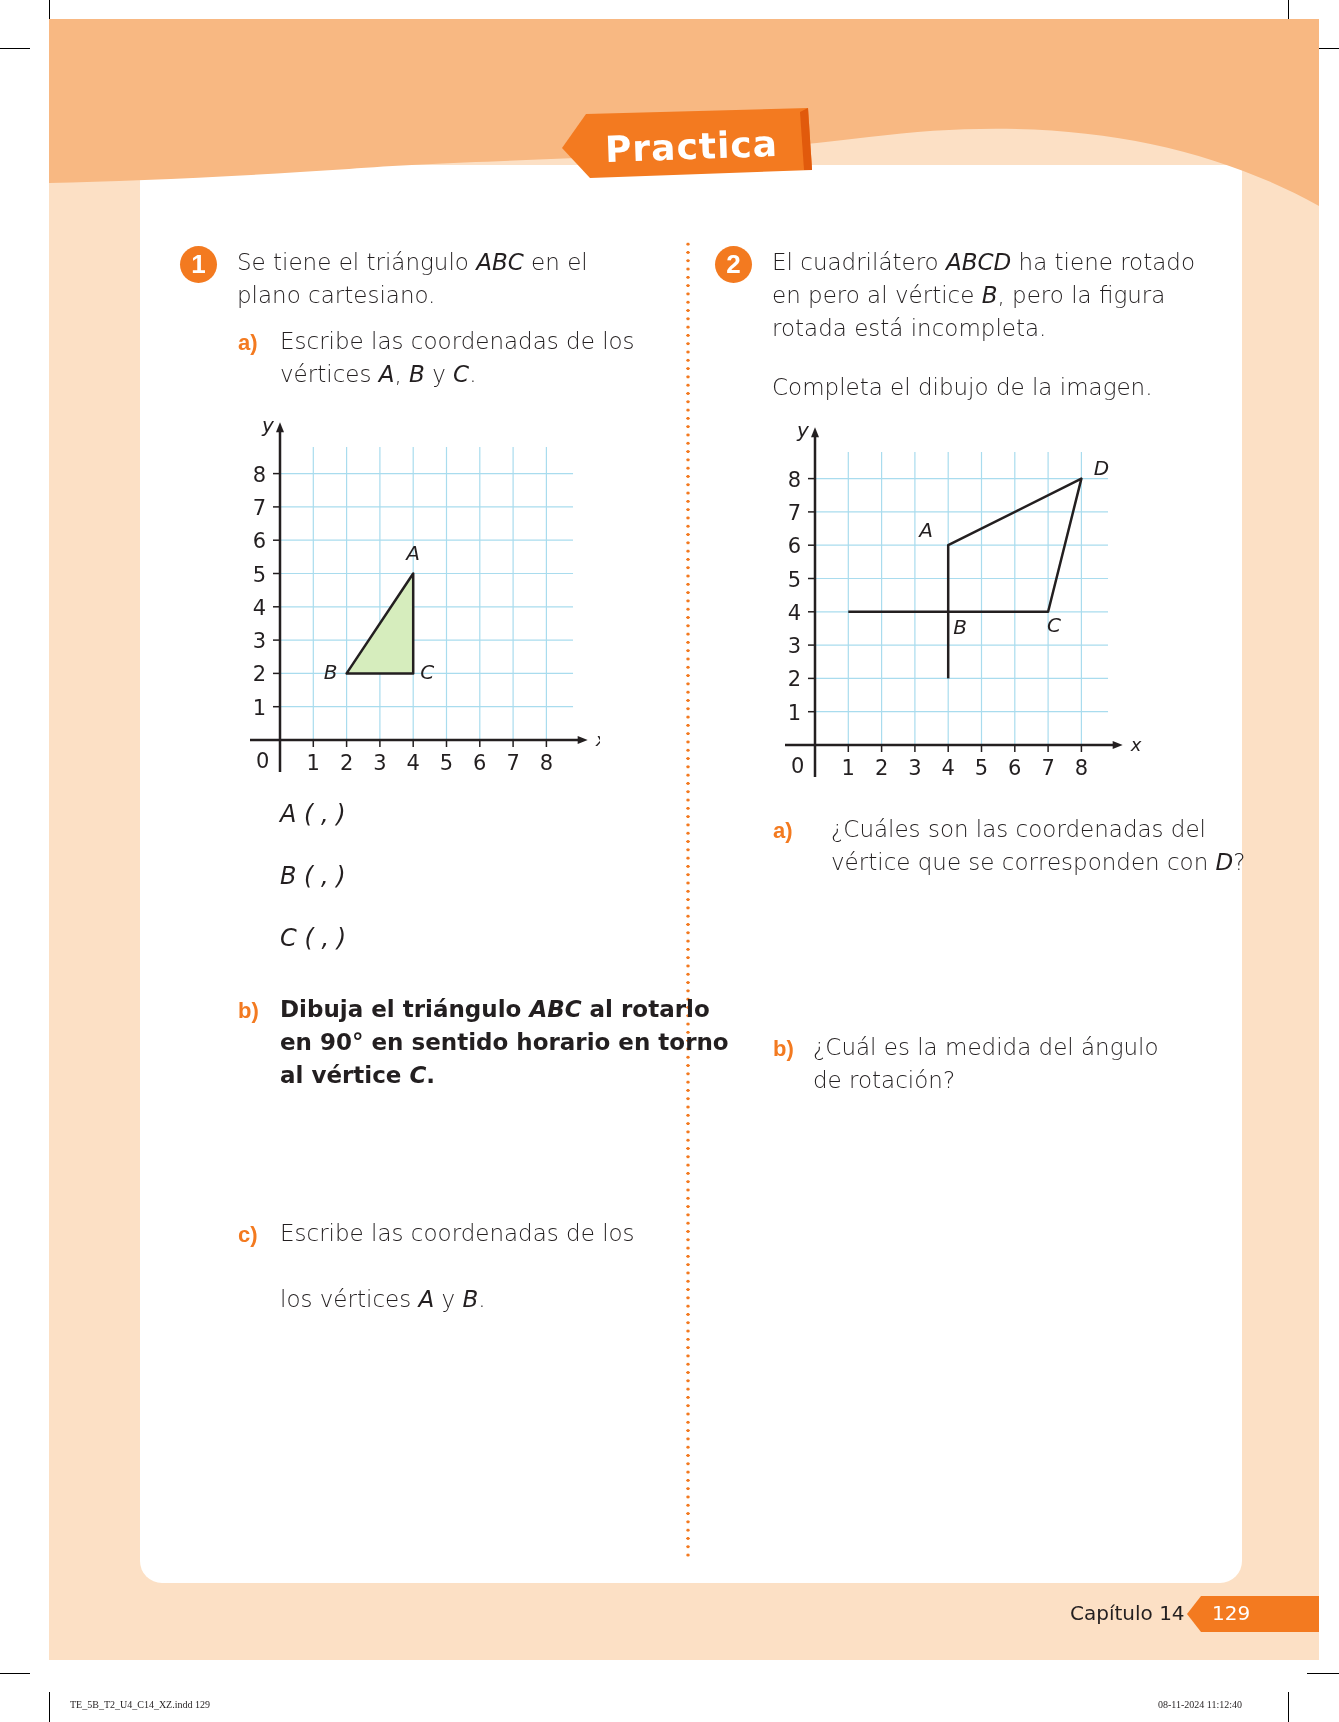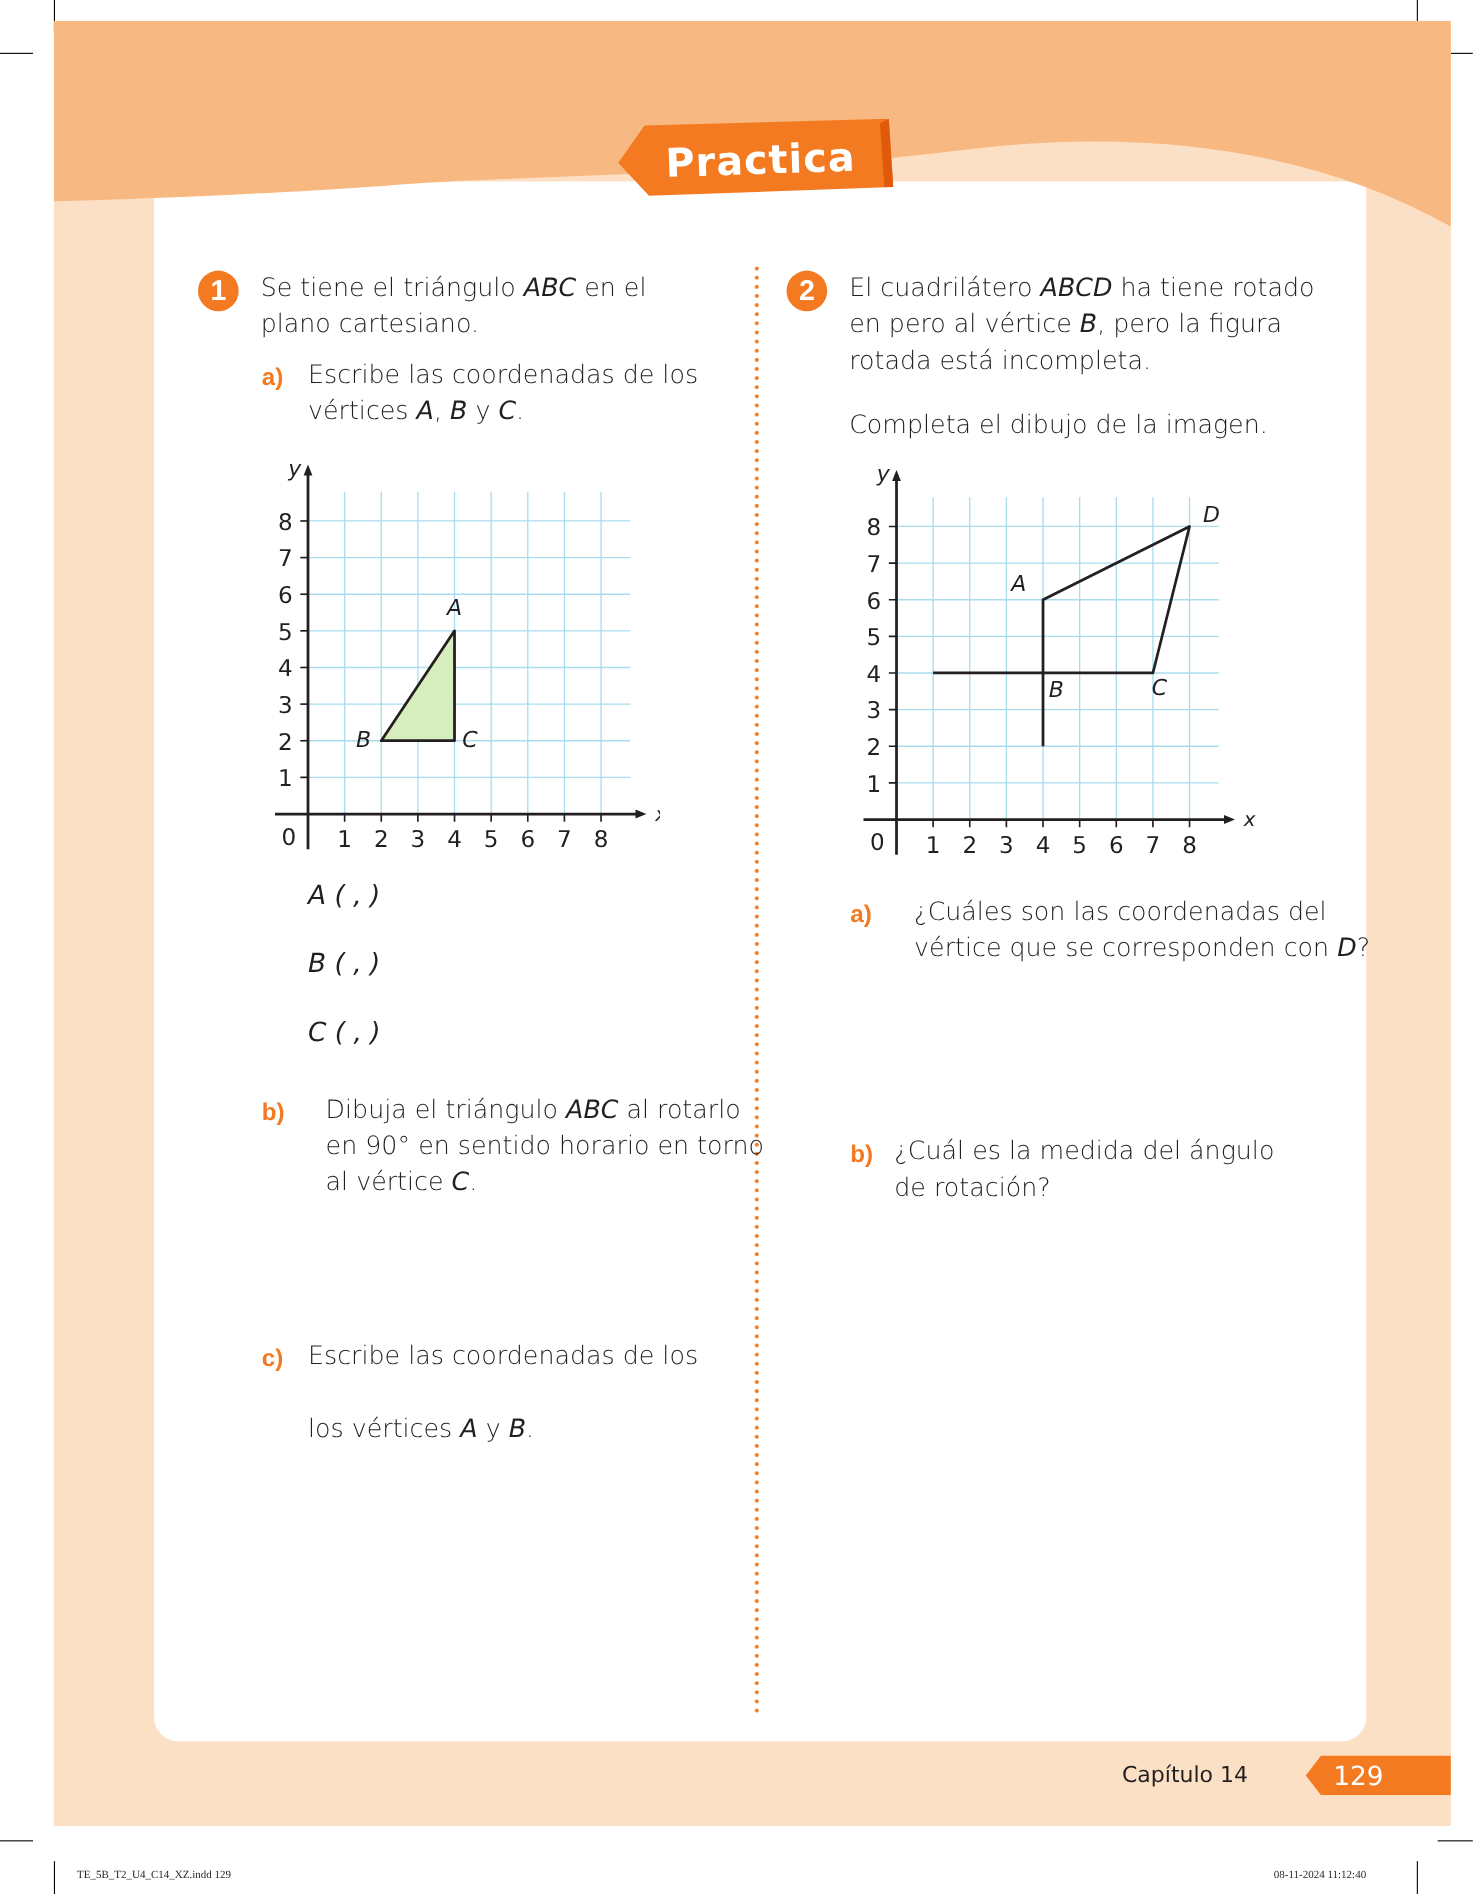--- a/index.html
+++ b/index.html
@@ -14,23 +14,23 @@
      font-size:36px;color:#fff;letter-spacing:1px;transform:rotate(-2deg);}
   .divider{position:absolute;left:686px;top:240px;width:4px;height:1320px;
      background-image:radial-gradient(circle,#f37a20 1.6px,transparent 1.8px);background-size:4px 8.3px;background-repeat:repeat-y;}
   .num-badge{position:absolute;width:37px;height:37px;border-radius:50%;background:#f37a20;color:#fff;
      font-weight:bold;font-size:26px;text-align:center;line-height:37px;font-family:"Liberation Sans",sans-serif;}
   .txt{position:absolute;font-size:23px;line-height:33px;color:#231f20;font-family:"DejaVu Sans",sans-serif;font-weight:300;}
   .txt i{font-style:italic;}
   .letter{color:#f37a20;font-weight:bold;position:absolute;font-size:22px;font-family:"Liberation Sans",sans-serif;}
   .coord{position:absolute;font-size:24px;font-style:italic;color:#231f20;}
   svg text{font-family:"DejaVu Sans",sans-serif;}
-  .footer-label{position:absolute;left:1020px;top:1601px;font-size:20px;}
+  .footer-label{position:absolute;left:1070px;top:1601px;font-size:20px;}
   .footer-tag{position:absolute;left:1187px;top:1596px;width:132px;height:36px;}
-  .footer-num{position:absolute;left:1212px;top:1601px;font-size:24px;color:#fff;}
+  .footer-num{position:absolute;left:1212px;top:1601px;font-size:20px;color:#fff;}
   .slug{position:absolute;top:1699px;font-family:"Liberation Serif",serif;font-size:10px;color:#231f20;}
 </style>
 </head>
 <body>
 
 <div class="crop" style="left:49px;top:0;width:1px;height:30px;"></div>
 <div class="crop" style="left:0;top:48px;width:30px;height:1px;"></div>
 <div class="crop" style="left:1288px;top:0;width:1px;height:30px;"></div>
 <div class="crop" style="left:1307px;top:48px;width:32px;height:1px;"></div>
 <div class="crop" style="left:0;top:1673px;width:30px;height:1px;"></div>
@@ -125,21 +125,21 @@
     <text x="183.2" y="154.5" font-size="20" font-style="italic" text-anchor="middle" fill="#231f20">A</text>
     <text x="100.6" y="274.4" font-size="20" font-style="italic" text-anchor="middle" fill="#231f20">B</text>
     <text x="197.2" y="274.4" font-size="20" font-style="italic" text-anchor="middle" fill="#231f20">C</text>
   </svg>
 
 <div class="coord" style="left:280px;top:800px;">A (    ,    )</div>
 <div class="coord" style="left:280px;top:862px;">B (    ,    )</div>
 <div class="coord" style="left:280px;top:924px;">C (    ,    )</div>
 
 <div class="letter" style="left:238px;top:998px;">b)</div>
-<div class="txt" style="left:296px;top:993px;">
+<div class="txt" style="left:280px;top:993px;font-weight:bold;">
   <span>Dibuja el triángulo </span><i>ABC</i><span> al rotarlo</span><br>
   <span>en 90° en sentido horario en torno</span><br>
   <span>al vértice </span><i>C</i><span>.</span>
 </div>
 
 <div class="letter" style="left:238px;top:1222px;">c)</div>
 <div class="txt" style="left:280px;top:1217px;">
   <span>Escribe las coordenadas de los</span><br>
   <br>
   <span>los vértices </span><i>A</i><span> y </span><i>B</i><span>.</span>

